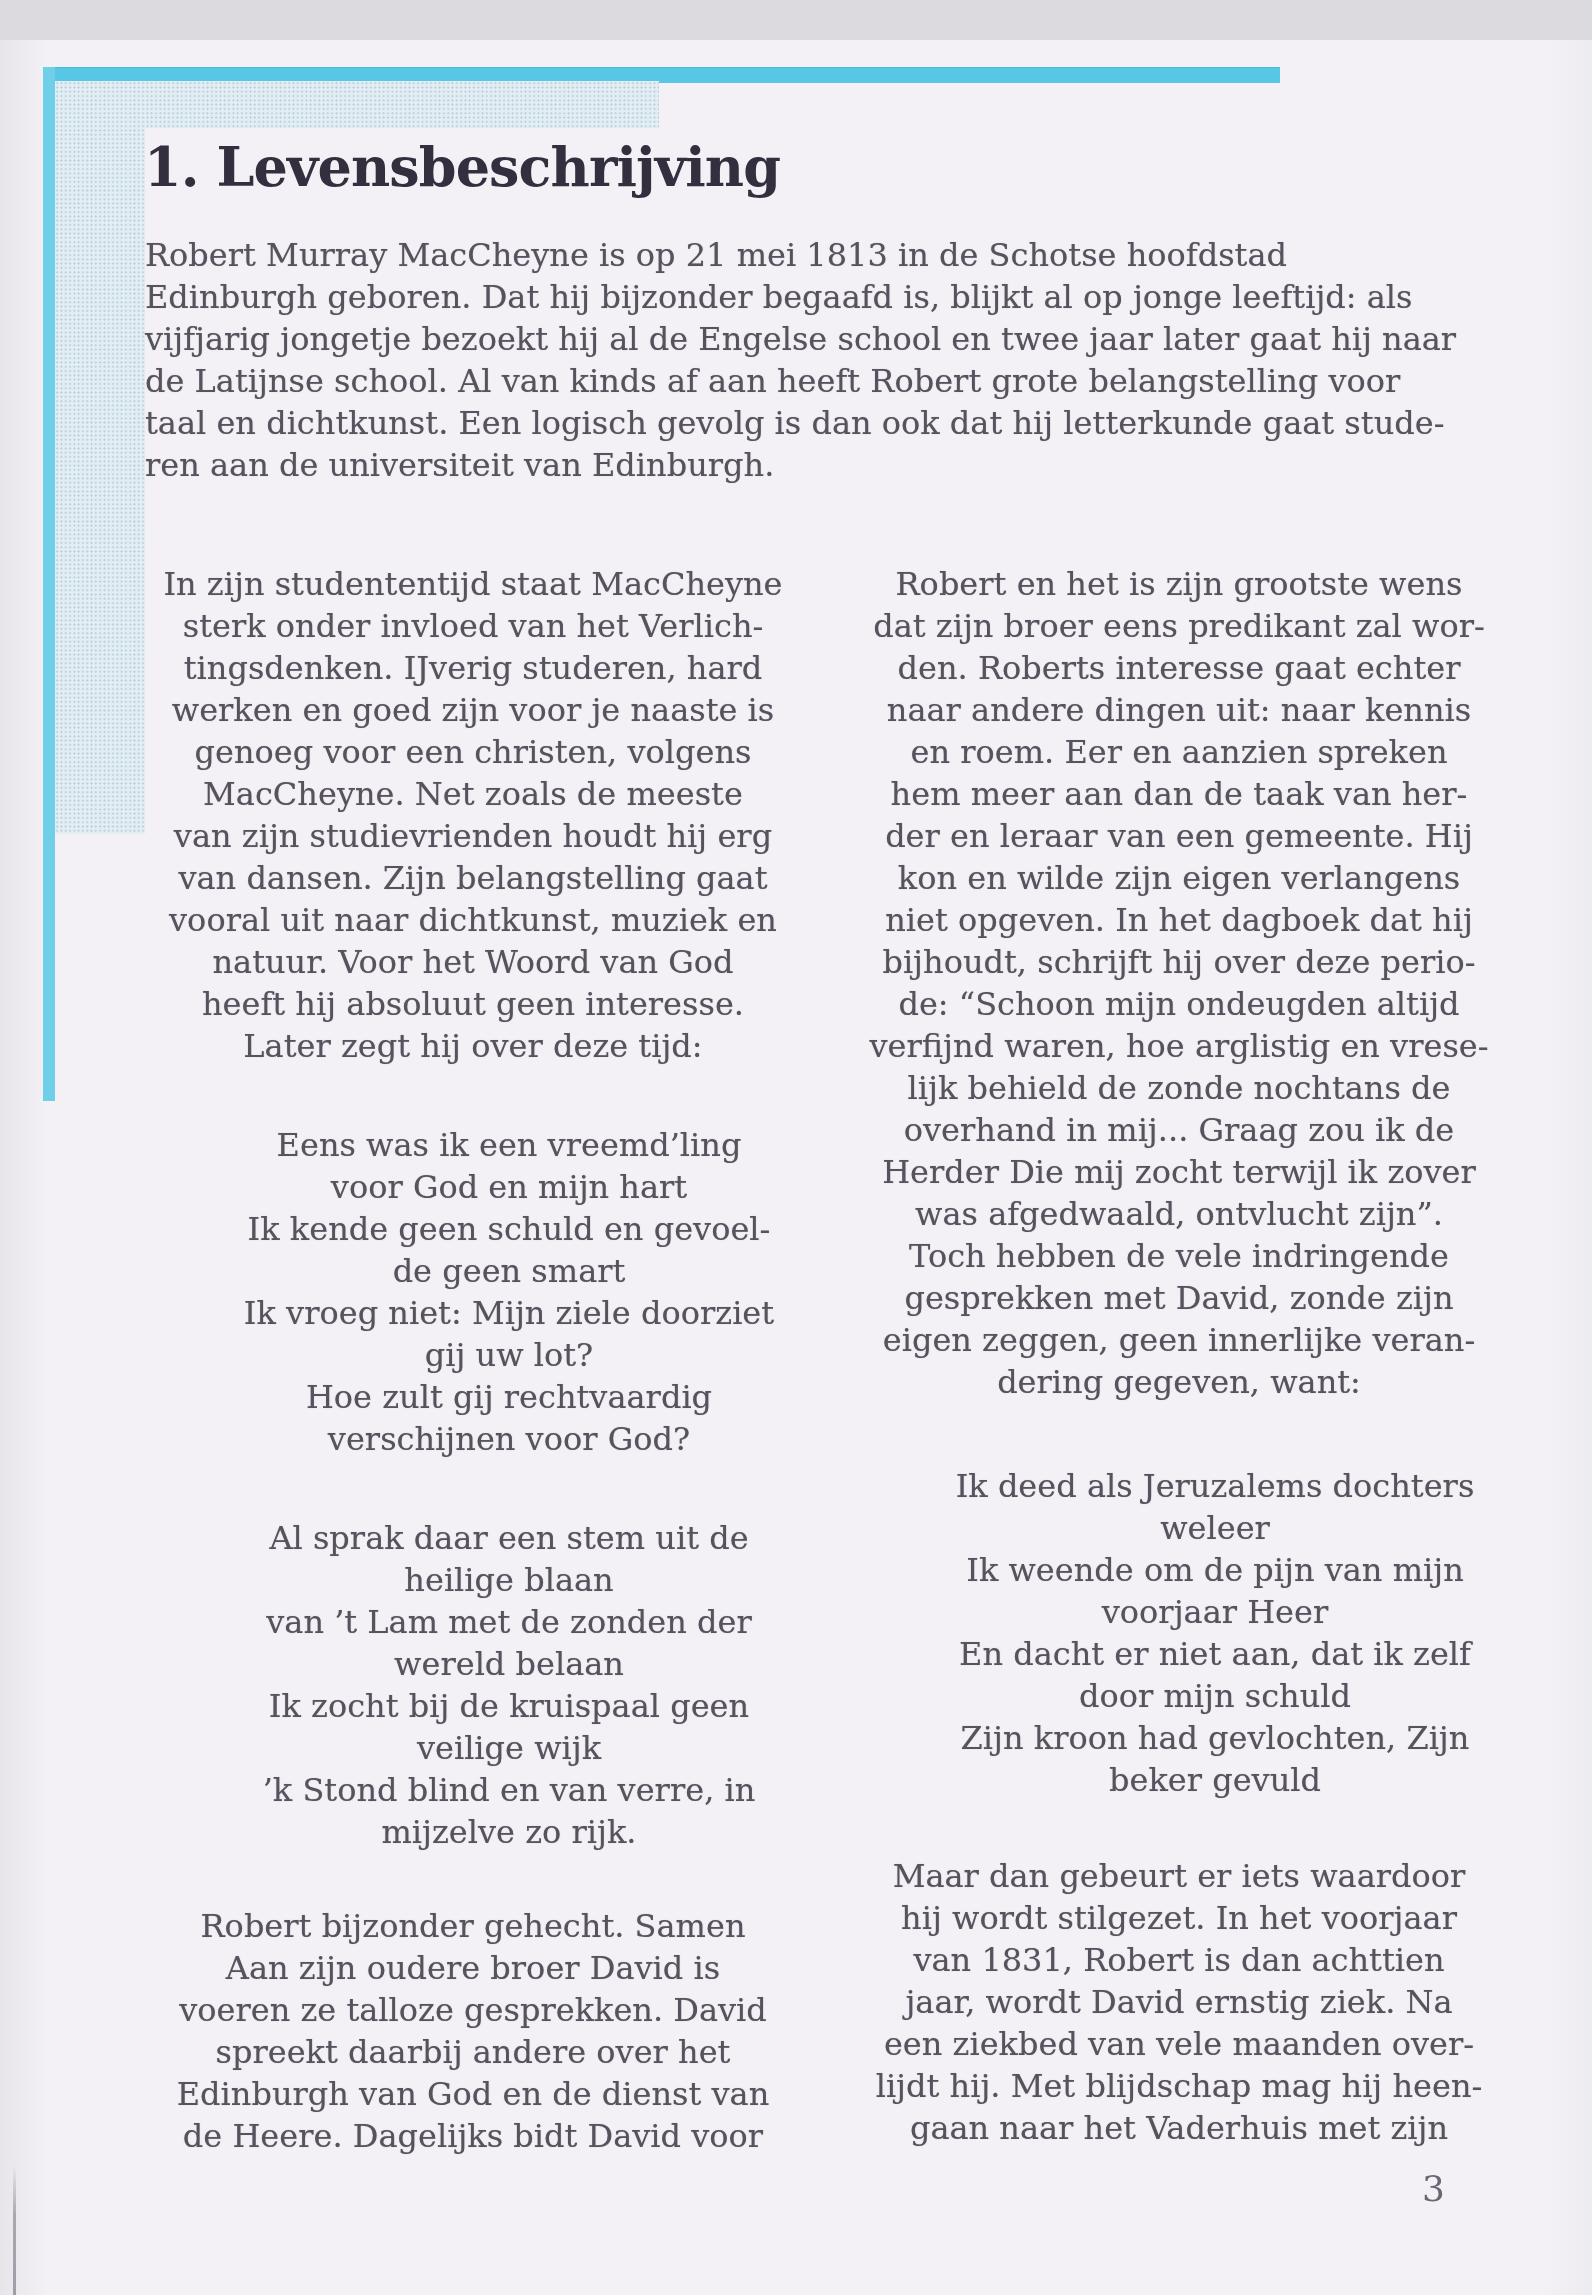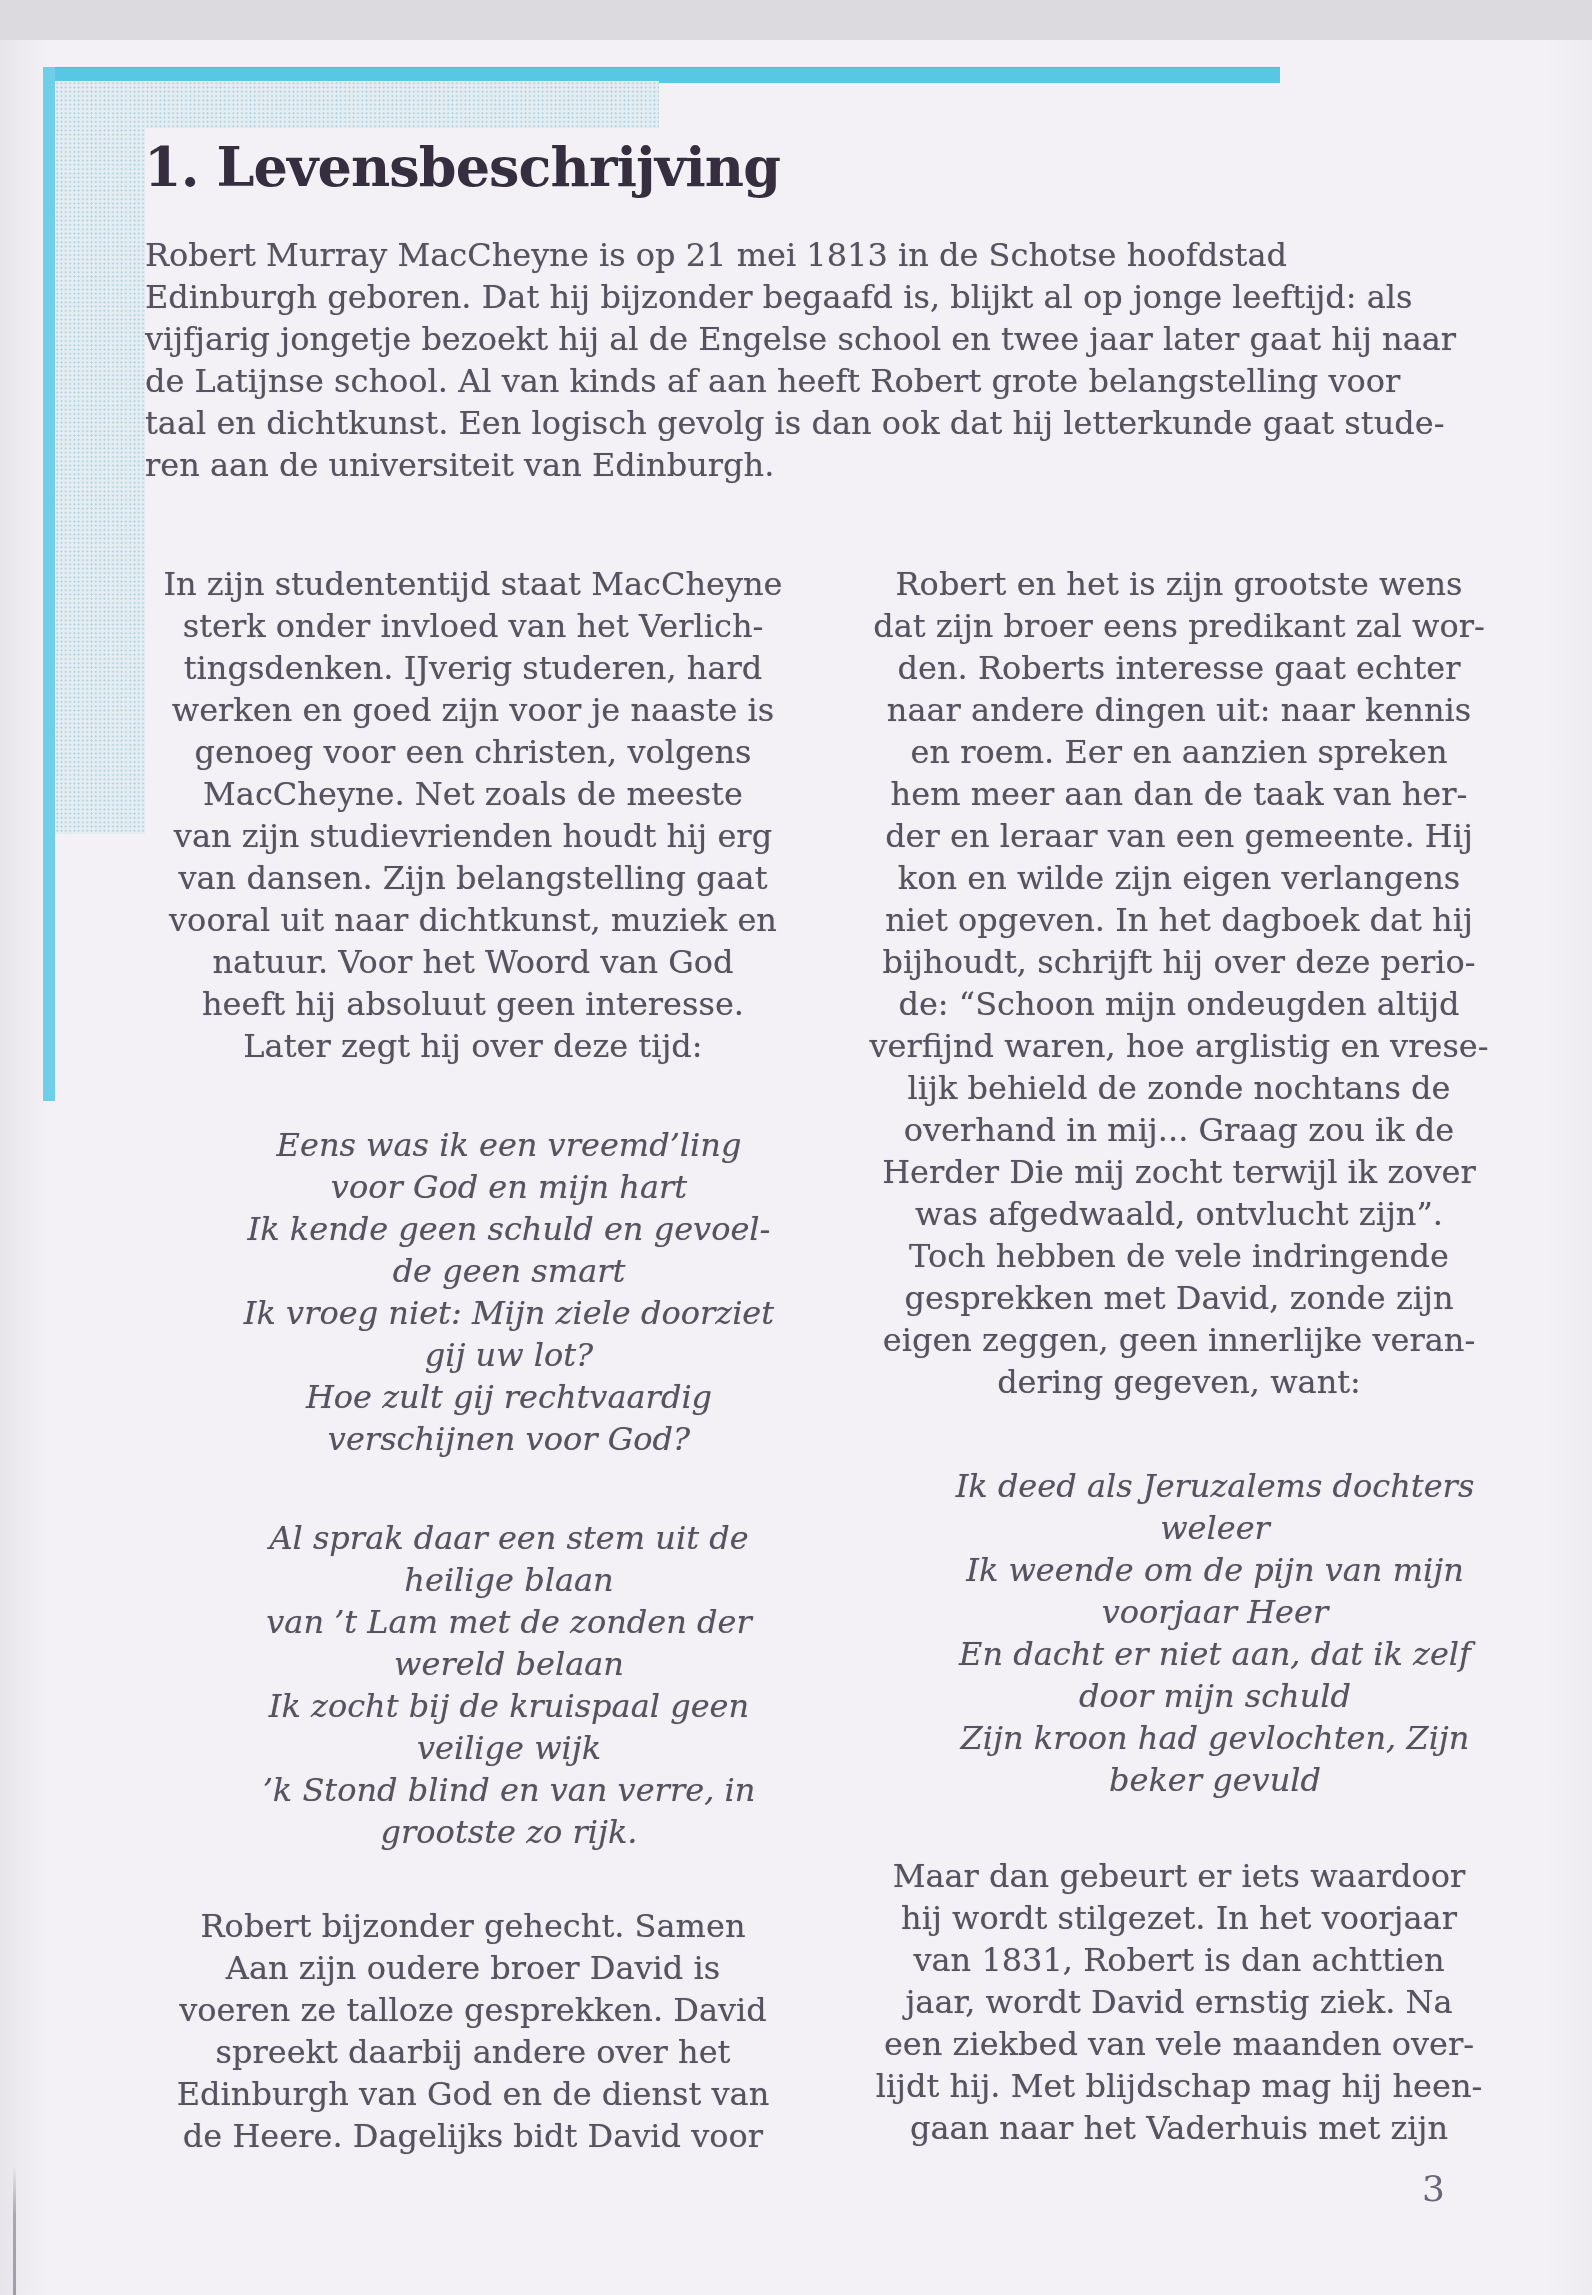--- a/index.html
+++ b/index.html
@@ -30,21 +30,21 @@
     position:absolute; left:144px; top:95px; margin:0;
     font-size:54px; font-weight:bold; letter-spacing:-0.9px;
     color: var(--title_color);
   }
   .textblock { color: var(--text_color); font-size:32px; line-height:42px;
     text-shadow: 0 0 0.9px rgba(86,82,94,0.45); }
   .intro { position:absolute; left:145px; top:194px; width:1346px; }
   .col   { position:absolute; top:523px; width:656px;text-align:center; }
   .col-left  { left:145px; }
   .col-right { left:851px; }
-  .poem { font-style:italic; padding-left:72px; }
+  .poem { padding-left:72px; }
   .mt-l-poem1 { margin-top:57px; }
   .mt-l-poem2 { margin-top:57px; }
   .mt-l-para2 { margin-top:52px; }
   .mt-r-poem1 { margin-top:62px; }
   .mt-r-para2 { margin-top:54px; }
   .tline { white-space:nowrap; }
   .page-number {
     position:absolute; left:1422px; top:2128px;
     font-size:36px; color:#6a6774;
   }
@@ -105,21 +105,21 @@
         <div class="tline">verschijnen voor God?</div>
       </div>
     <div class="poem mt-l-poem2">
         <div class="tline">Al sprak daar een stem uit de</div>
         <div class="tline">heilige blaan</div>
         <div class="tline">van ’t Lam met de zonden der</div>
         <div class="tline">wereld belaan</div>
         <div class="tline">Ik zocht bij de kruispaal geen</div>
         <div class="tline">veilige wijk</div>
         <div class="tline">’k Stond blind en van verre, in</div>
-        <div class="tline">grootste zo rijk.</div>
+        <div class="tline">mijzelve zo rijk.</div>
       </div>
     <div class="para mt-l-para2">
         <div class="tline">Robert bijzonder gehecht. Samen</div>
         <div class="tline">Aan zijn oudere broer David is</div>
         <div class="tline">voeren ze talloze gesprekken. David</div>
         <div class="tline">spreekt daarbij andere over het</div>
         <div class="tline">Edinburgh van God en de dienst van</div>
         <div class="tline">de Heere. Dagelijks bidt David voor</div>
       </div>
   </div>

